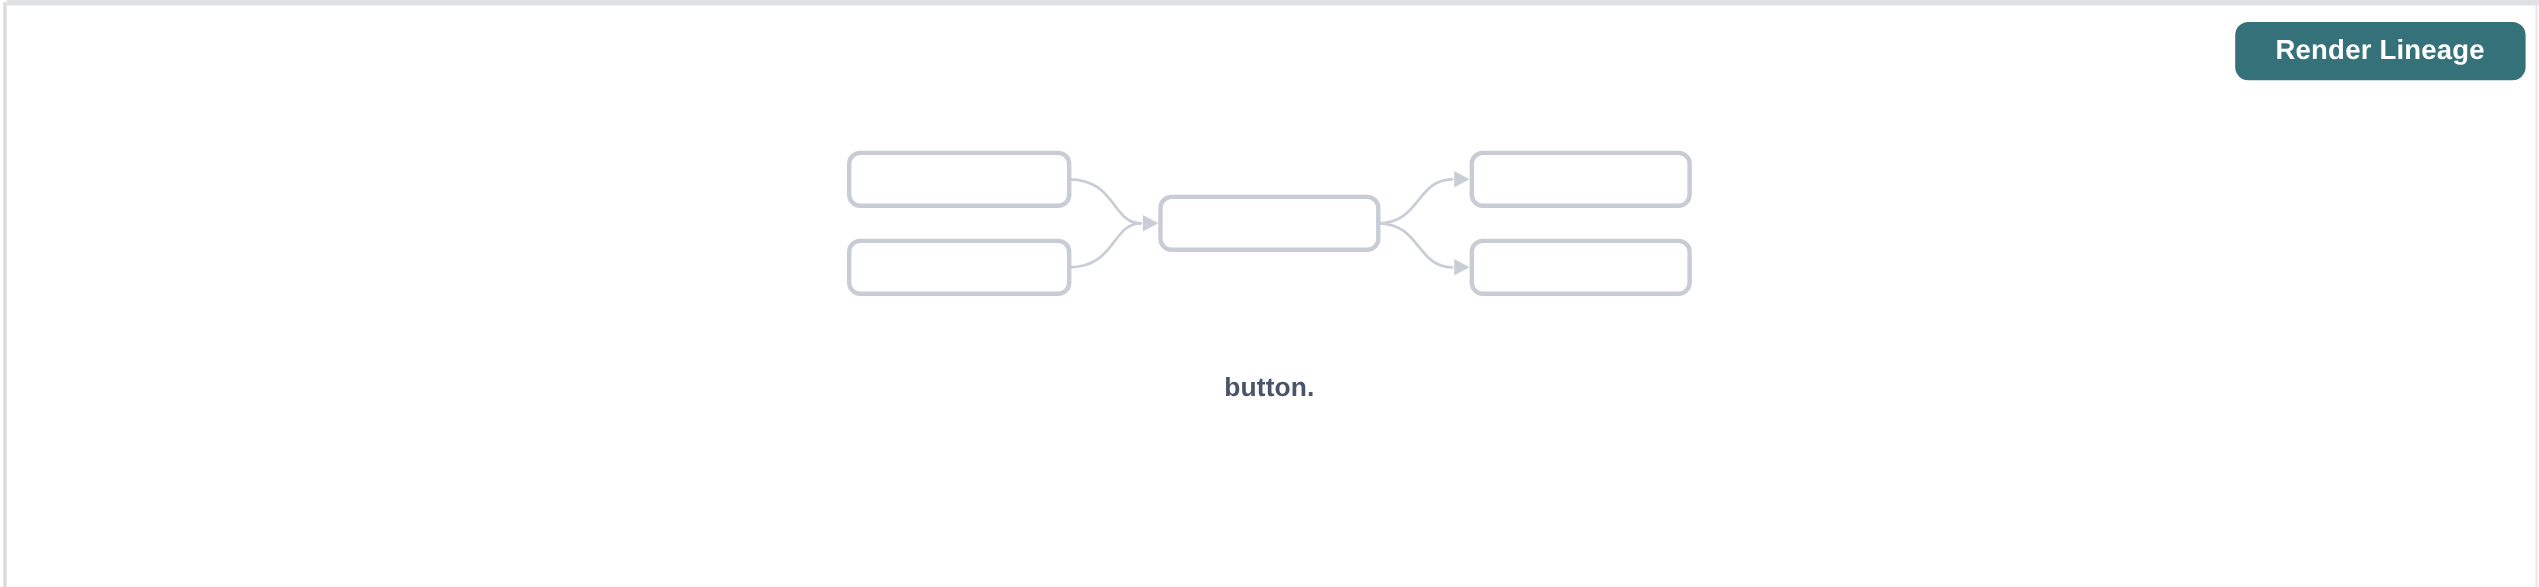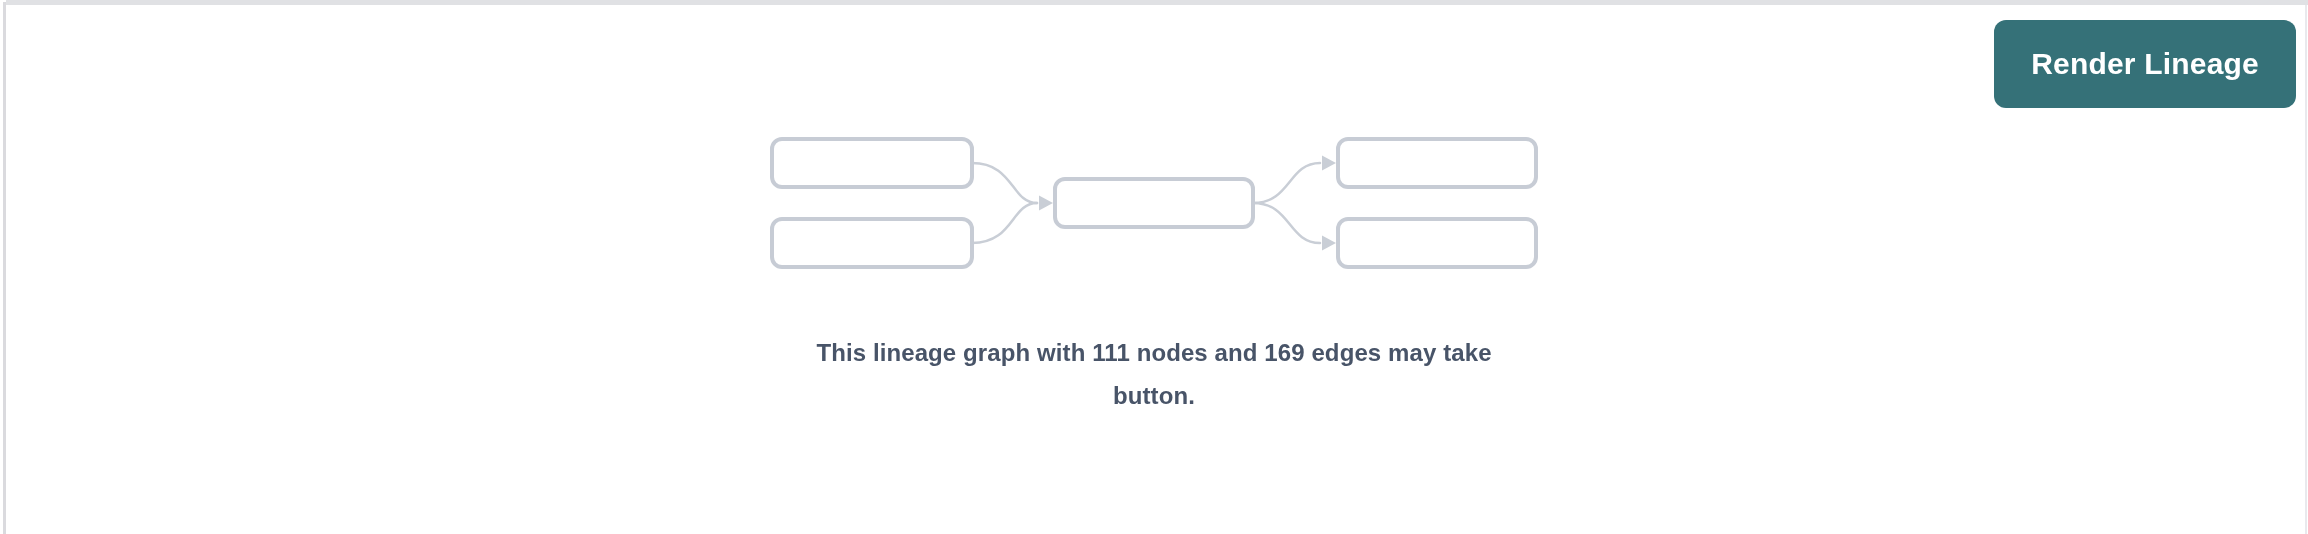--- a/index.html
+++ b/index.html
@@ -37,28 +37,28 @@
   .right-border {
     position: absolute;
     top: 5px; bottom: 0; right: 1px;
     width: 2px;
     background: var(--right-border);
   }
   .render-btn {
     position: absolute;
     top: 20px;
     right: 12px;
-    height: 88px;
+    height: 53px;
     padding: 0 37px;
     border: none;
     border-radius: 12px;
     background: var(--button-bg);
     color: var(--button-text);
     font-family: "Liberation Sans", "DejaVu Sans", sans-serif;
-    font-size: 30px;
+    font-size: 25px;
     font-weight: bold;
     letter-spacing: 0.2px;
     cursor: pointer;
   }
   .empty-state {
     padding-top: 135px;
     display: flex;
     flex-direction: column;
     align-items: center;
   }
@@ -110,18 +110,17 @@
       <polygon class="arrowhead" points="554,100.5 568,108 554,115.5"></polygon>
 
       <rect class="node-rect" x="4" y="4" width="200" height="48" rx="10"></rect>
       <rect class="node-rect" x="4" y="84" width="200" height="48" rx="10"></rect>
       <rect class="node-rect" x="287" y="44" width="198" height="48" rx="10"></rect>
       <rect class="node-rect" x="570" y="4" width="198" height="48" rx="10"></rect>
       <rect class="node-rect" x="570" y="84" width="198" height="48" rx="10"></rect>
     </svg>
 
     <div class="message">
-      <div>This lineage graph with 111 nodes and 169 edges may take</div>
       <div>button.</div>
     </div>
 
   </div>
 </div>
 
 </body></html>

